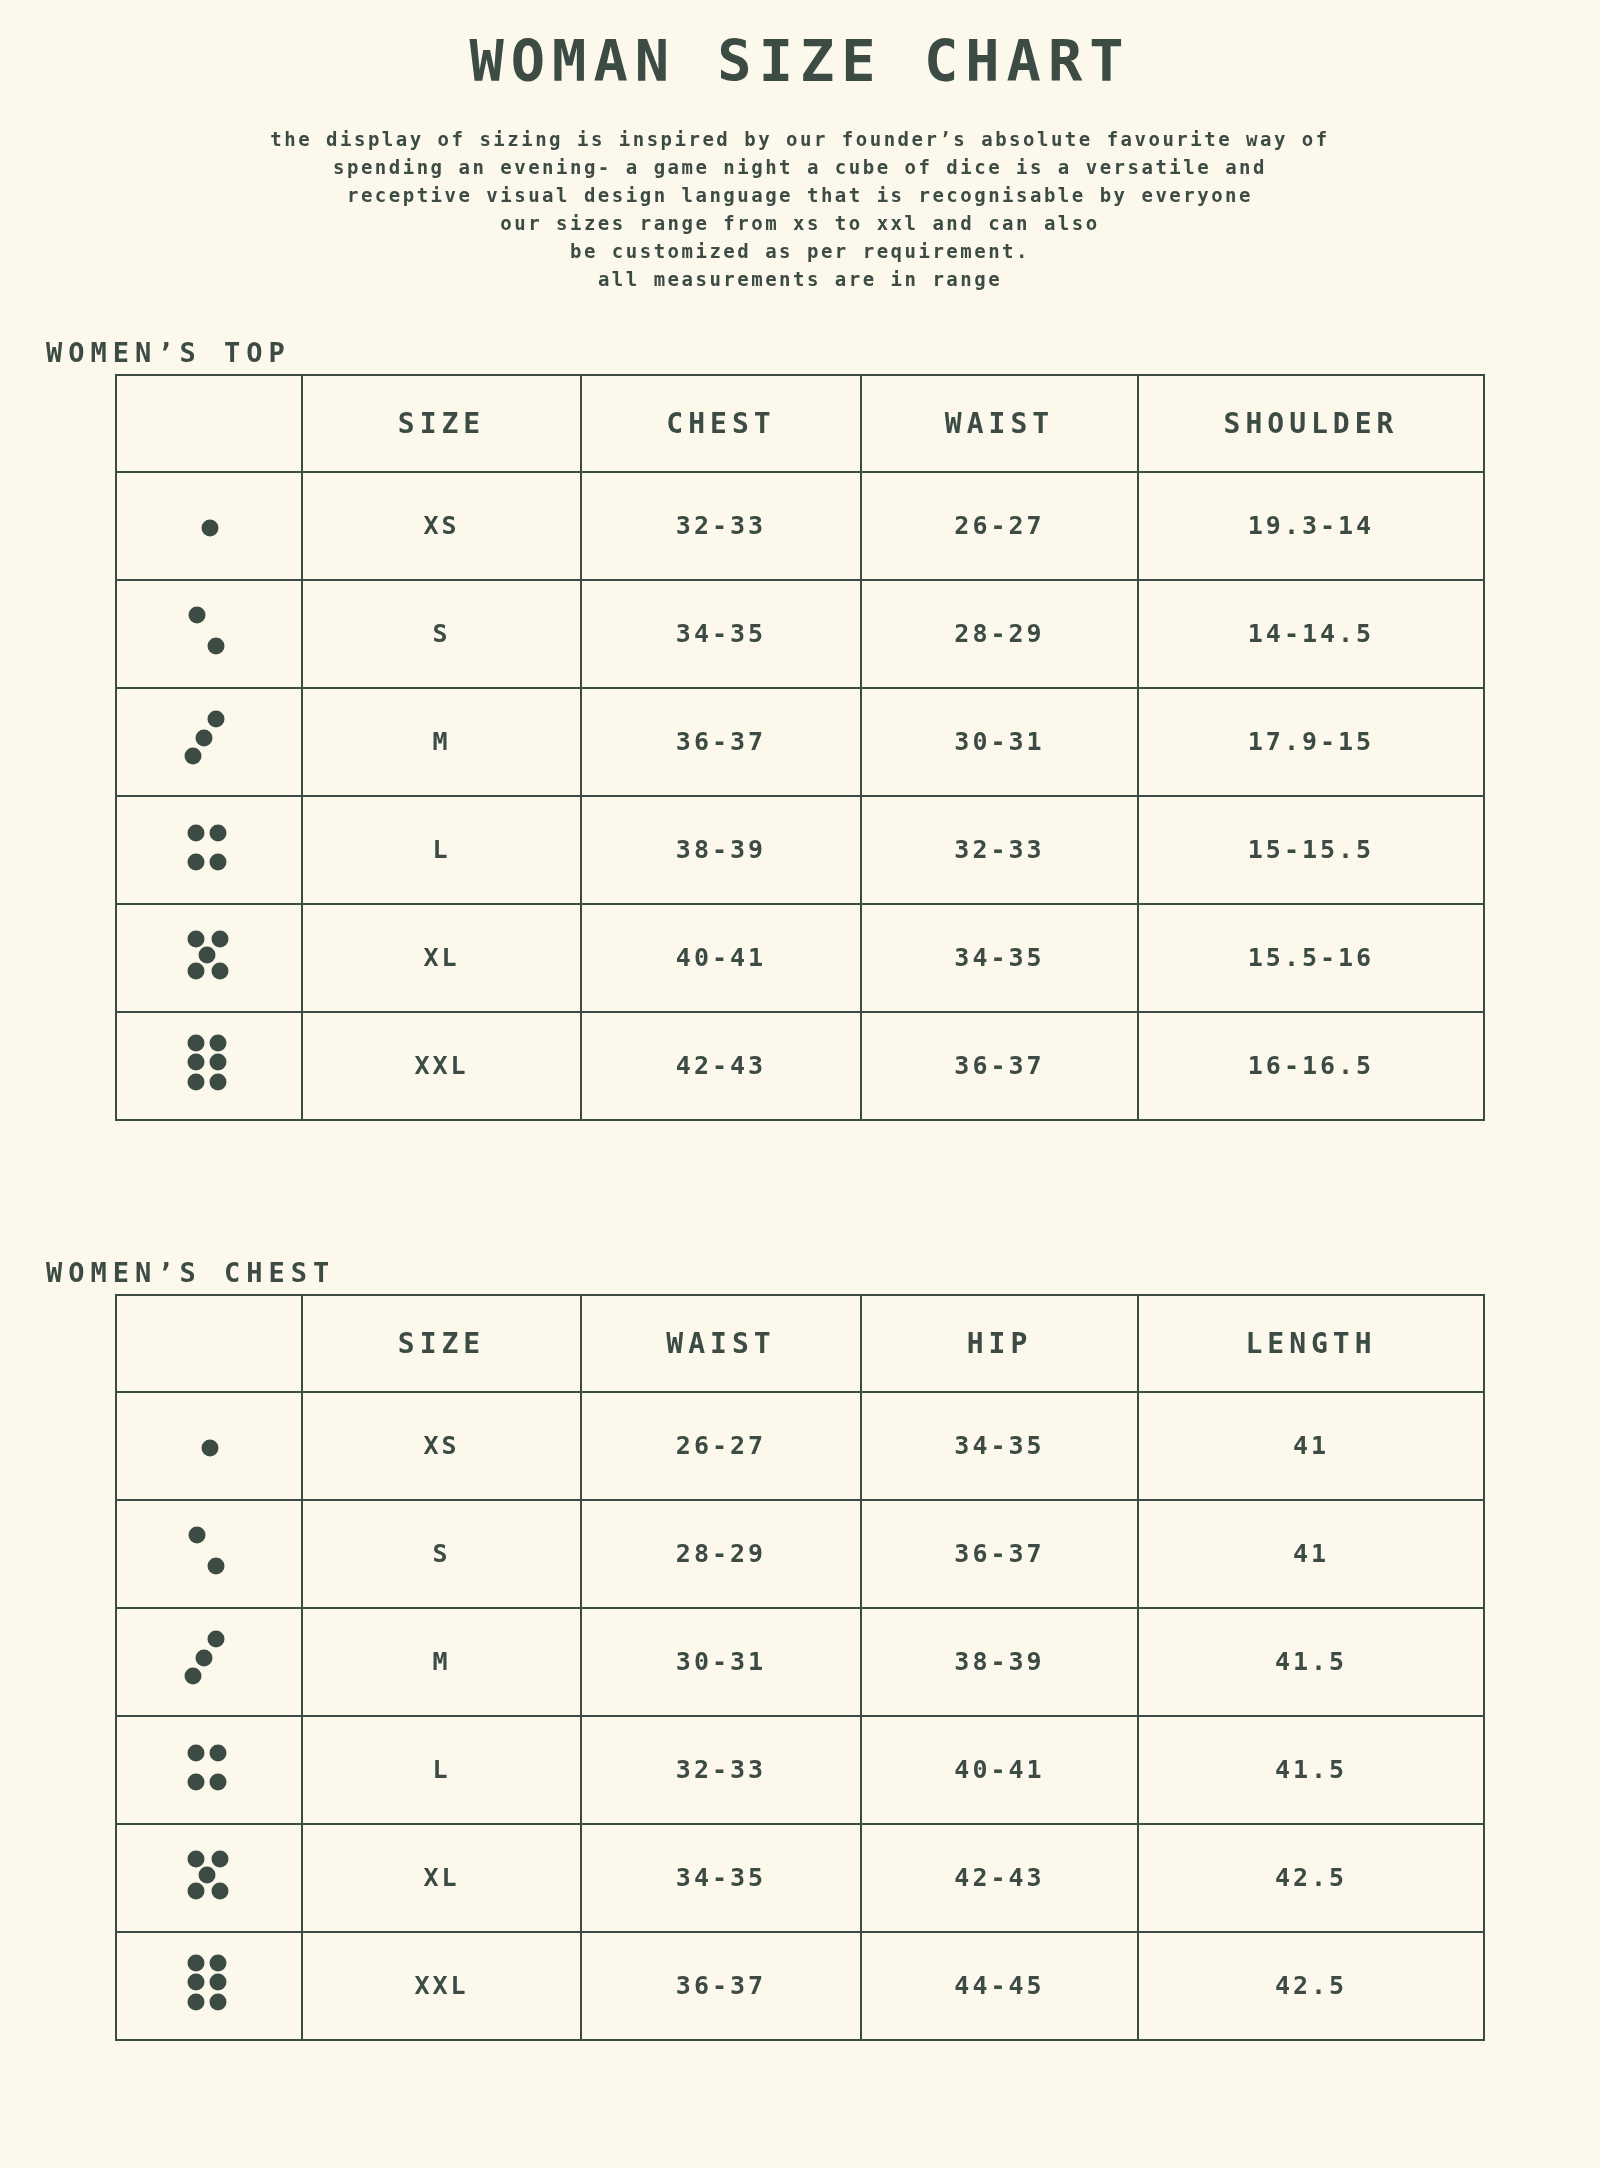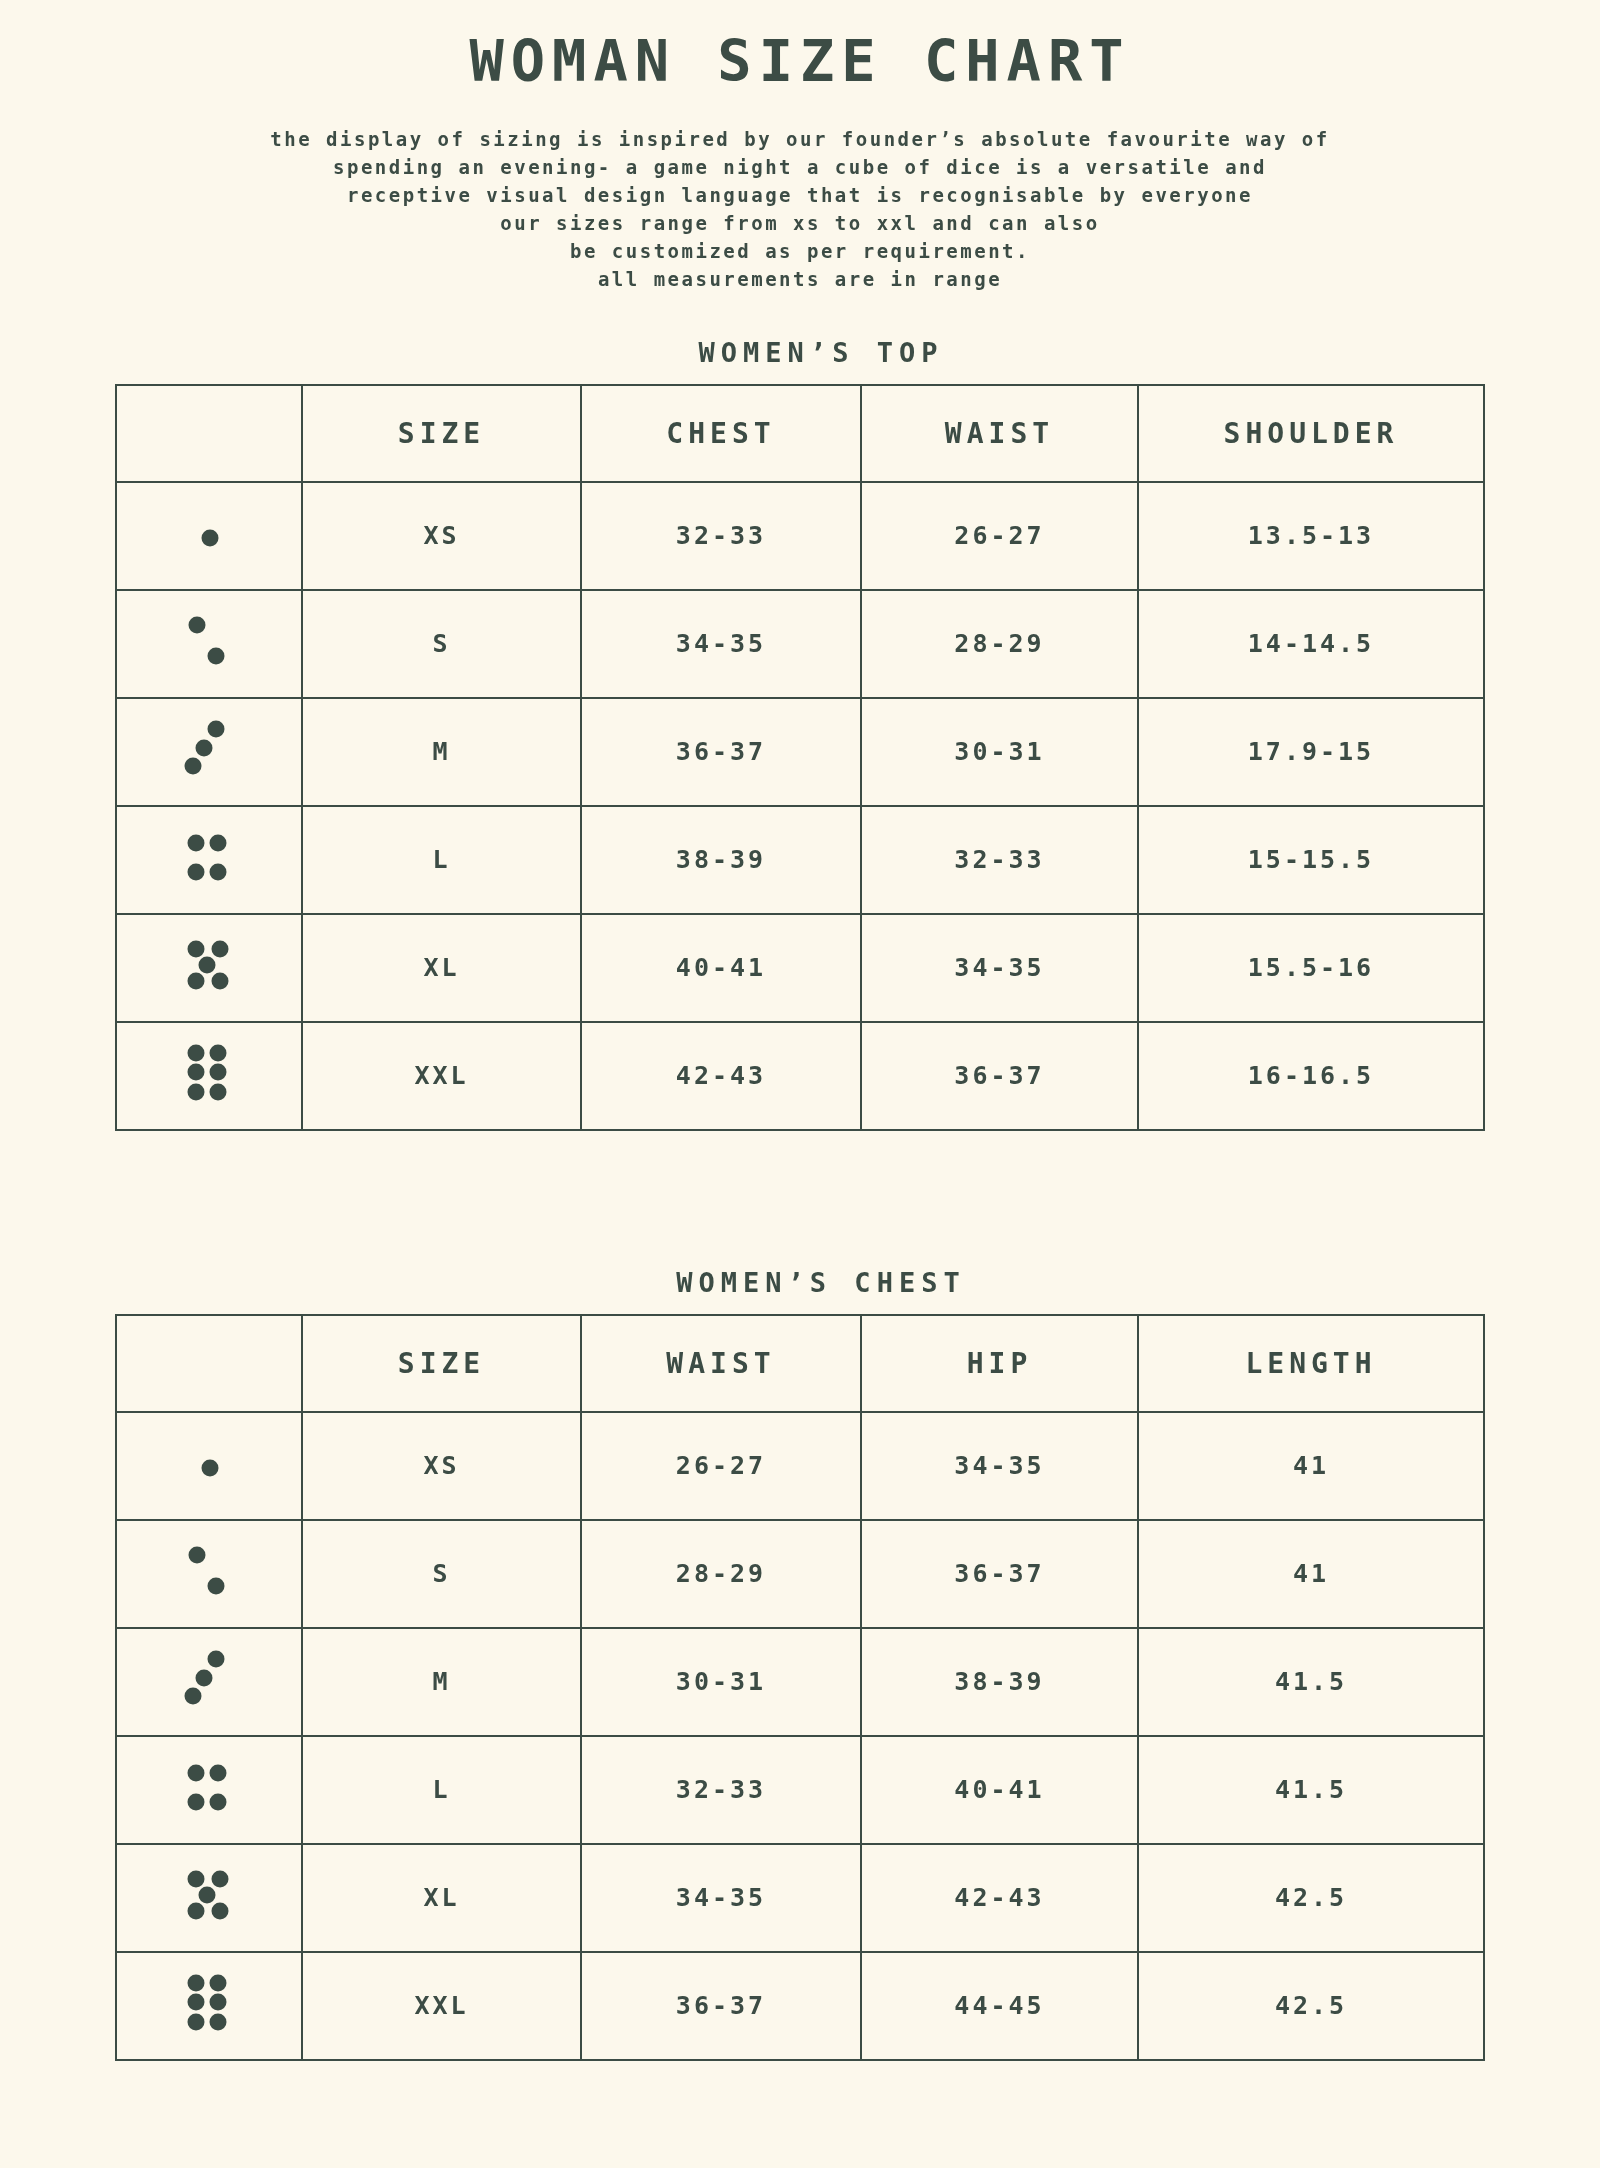--- a/index.html
+++ b/index.html
@@ -32,22 +32,21 @@
   }
   .desc {
     margin-top: 32px;
     text-align: center;
     font-size: 19px;
     font-weight: 700;
     letter-spacing: 2.5px;
     line-height: 28px;
   }
   h2.table-heading {
-    margin: 16px;
-    text-align: center;
+    margin: 4px;
     font-size: 27px;
     font-weight: 700;
     letter-spacing: 6px;
     line-height: 31px;
     padding-left: 42px;
   }
   h2.top-heading { margin-top: 44px; }
   h2.bottom-heading { margin-top: 136px; }
   table.size-table {
     width: 1368px;
@@ -121,21 +120,21 @@
         <th class="col-header">SIZE</th>
         <th class="col-header">CHEST</th>
         <th class="col-header">WAIST</th>
         <th class="col-header">SHOULDER</th>
       </tr>
       <tr class="data-row">
         <td><span class="die"><span class="pip" style="left: 52%; top: 54%;"></span></span></td>
         <td class="value-cell">XS</td>
         <td class="value-cell">32-33</td>
         <td class="value-cell">26-27</td>
-        <td class="value-cell">13.5-13</td>
+        <td class="value-cell">19.3-14</td>
       </tr>
       <tr class="data-row">
         <td><span class="die"><span class="pip" style="left: 32%; top: 22%;"></span><span class="pip" style="left: 60%; top: 68%;"></span></span></td>
         <td class="value-cell">S</td>
         <td class="value-cell">34-35</td>
         <td class="value-cell">28-29</td>
         <td class="value-cell">14-14.5</td>
       </tr>
       <tr class="data-row">
         <td><span class="die"><span class="pip" style="left: 60%; top: 16%;"></span><span class="pip" style="left: 42%; top: 45%;"></span><span class="pip" style="left: 25%; top: 72%;"></span></span></td>

